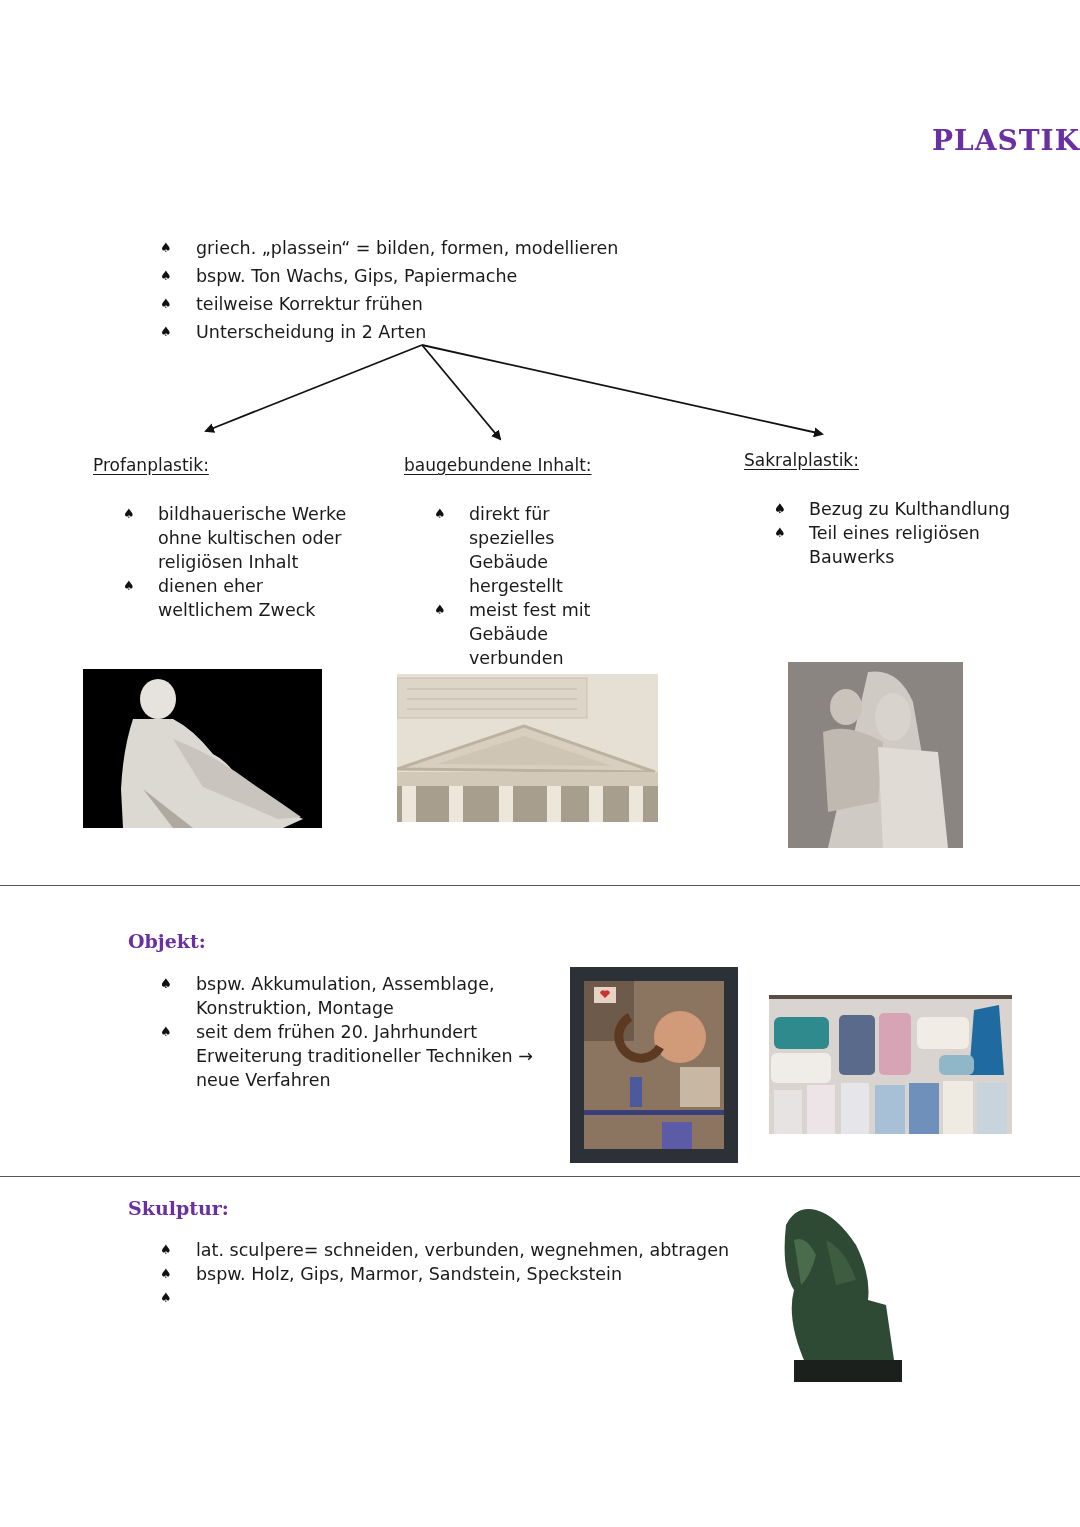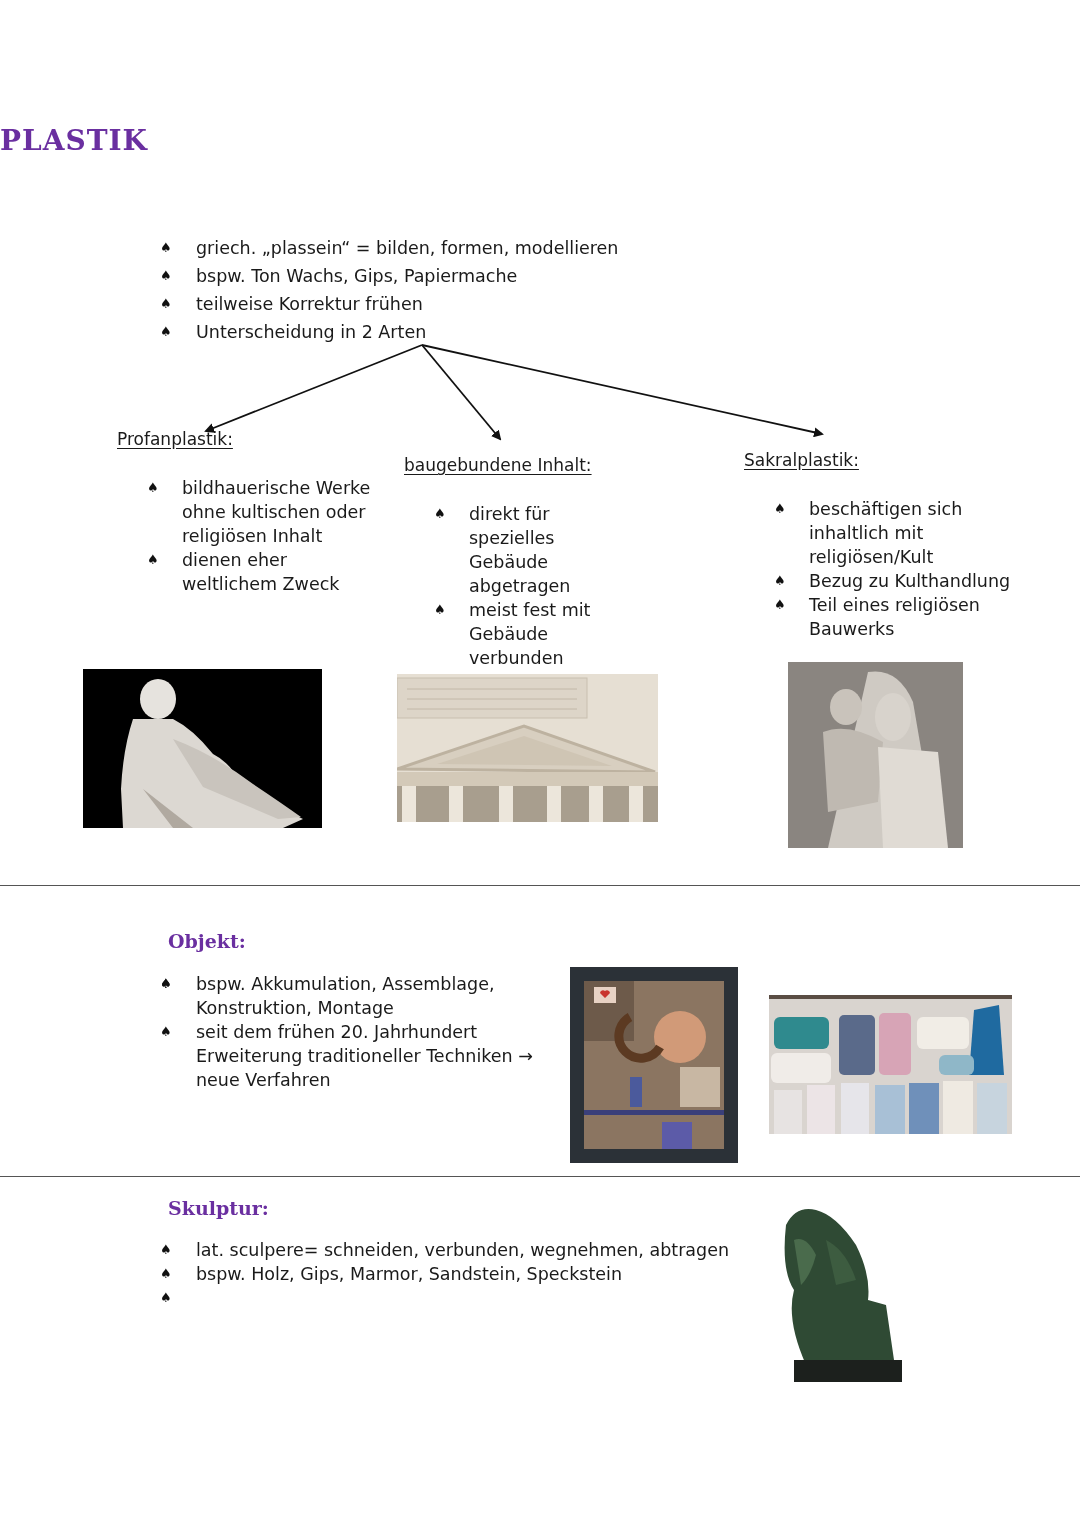--- a/index.html
+++ b/index.html
@@ -1,22 +1,22 @@
 <!DOCTYPE html>
 <html><head>
 <meta charset="utf-8">
 <style>
   html, body { margin: 0; padding: 0; background: #ffffff; }
   body { width: 1080px; height: 1527px; position: relative; overflow: hidden;
          font-family: "DejaVu Sans", sans-serif; color: #1a1a1a; }
   .abs { position: absolute; }
-  .title { left: 0; width: 1080px; top: 124px; text-align: left;
+  .title { left: 0; width: 1080px; top: 124px; text-align: right;
            font-family: "DejaVu Serif", serif; font-weight: 900; font-size: 28px;
            letter-spacing: 1px; color: #6a2fa0; }
-  .heading { font-family: "DejaVu Serif", serif; font-weight: 900; font-size: 19px; color: #6a2fa0; margin-left: 40px; }
+  .heading { font-family: "DejaVu Serif", serif; font-weight: 900; font-size: 19px; color: #6a2fa0; }
   ul.spade { list-style: none; margin: 0; padding: 0; }
   ul.spade li { position: relative; padding-left: 36px; font-size: 17.5px; line-height: 24px; }
   ul.spade li .bullet { position: absolute; left: 0; top: 0; font-size: 13px; line-height: 24px; color: #111; }
   .sub-heading { font-size: 17px; text-decoration: underline; text-underline-offset: 3px; }
   .col ul.spade li { padding-left: 35px; }
   .divider { left: 0; width: 1080px; height: 0; border-top: 1.5px solid #555; }
   .img { overflow: hidden; }
 </style>
 </head>
 <body>
@@ -34,40 +34,40 @@
   <defs>
     <marker id="ah" markerWidth="10" markerHeight="10" refX="8" refY="5" orient="auto" markerUnits="userSpaceOnUse">
       <path d="M0,0 L10,5 L0,10 z" fill="#111"></path>
     </marker>
   </defs>
   <line x1="422" y1="345" x2="206" y2="431" stroke="#111" stroke-width="1.8" marker-end="url(#ah)"></line>
   <line x1="422" y1="345" x2="500" y2="439" stroke="#111" stroke-width="1.8" marker-end="url(#ah)"></line>
   <line x1="422" y1="345" x2="822" y2="434" stroke="#111" stroke-width="1.8" marker-end="url(#ah)"></line>
 </svg>
 
-<div class="abs col" style="left:93px; top:429px; width:260px;margin-left:24px;">
+<div class="abs col" style="left:93px; top:455px; width:260px;">
   <div class="sub-heading">Profanplastik:</div>
   <ul class="spade" style="margin-left:30px; margin-top:27px;">
     <li><span class="bullet">♠</span><span>bildhauerische Werke ohne kultischen oder religiösen Inhalt</span></li>
     <li><span class="bullet">♠</span><span>dienen eher weltlichem Zweck</span></li>
   </ul>
 </div>
 
 <div class="abs col" style="left:404px; top:455px; width:260px;">
   <div class="sub-heading">baugebundene Inhalt:</div>
   <ul class="spade" style="margin-left:30px; margin-top:27px; width:180px;">
-    <li><span class="bullet">♠</span><span>direkt für spezielles Gebäude abgetragen</span></li>
+    <li><span class="bullet">♠</span><span>direkt für spezielles Gebäude hergestellt</span></li>
     <li><span class="bullet">♠</span><span>meist fest mit Gebäude verbunden</span></li>
   </ul>
 </div>
 
 <div class="abs col" style="left:744px; top:450px; width:300px;">
   <div class="sub-heading">Sakralplastik:</div>
   <ul class="spade" style="margin-left:30px; margin-top:27px; width:240px;">
-    <li><span class="bullet">♠</span><span>beschäftigen sich inhaltlich mit religiösen/Kult</span></li>
+    <li><span class="bullet">♠</span></li>
     <li><span class="bullet">♠</span><span>Bezug zu Kulthandlung</span></li>
     <li><span class="bullet">♠</span><span>Teil eines religiösen Bauwerks</span></li>
   </ul>
 </div>
 
 <div class="abs img" style="left:83px; top:669px; width:239px; height:159px; background:#000;">
   <svg width="239" height="159" viewBox="0 0 239 159">
     <ellipse cx="75" cy="30" rx="18" ry="20" fill="#e6e3de"></ellipse>
     <path d="M50,50 Q40,80 38,120 L40,159 L200,159 L220,150 Q190,135 160,120 Q150,95 130,85 Q110,60 90,50 Z" fill="#dcd8d2"></path>
     <path d="M90,70 Q130,85 170,115 Q200,135 218,148 L195,150 Q160,135 120,118 Z" fill="#c9c4bd"></path>

